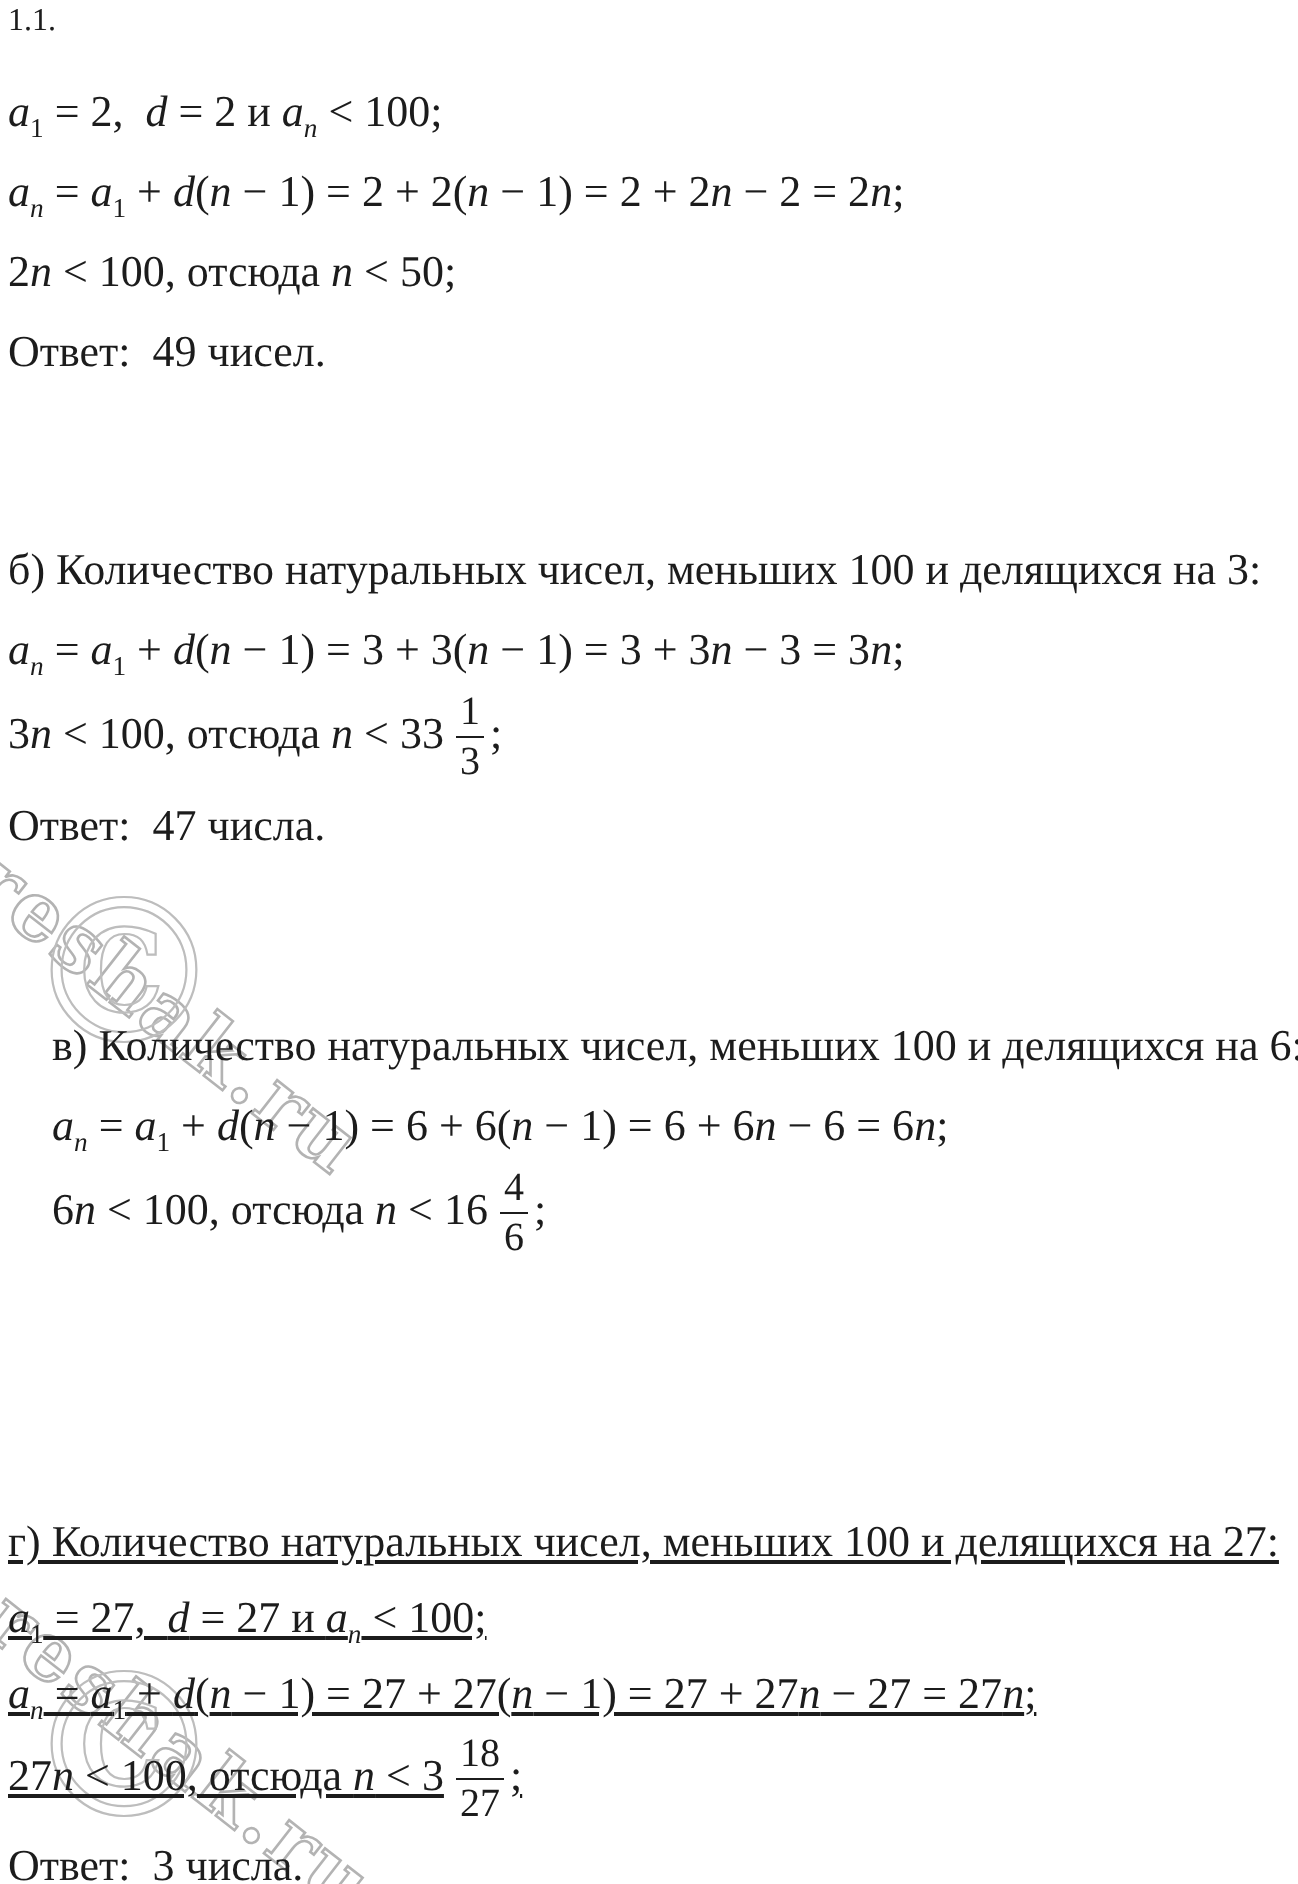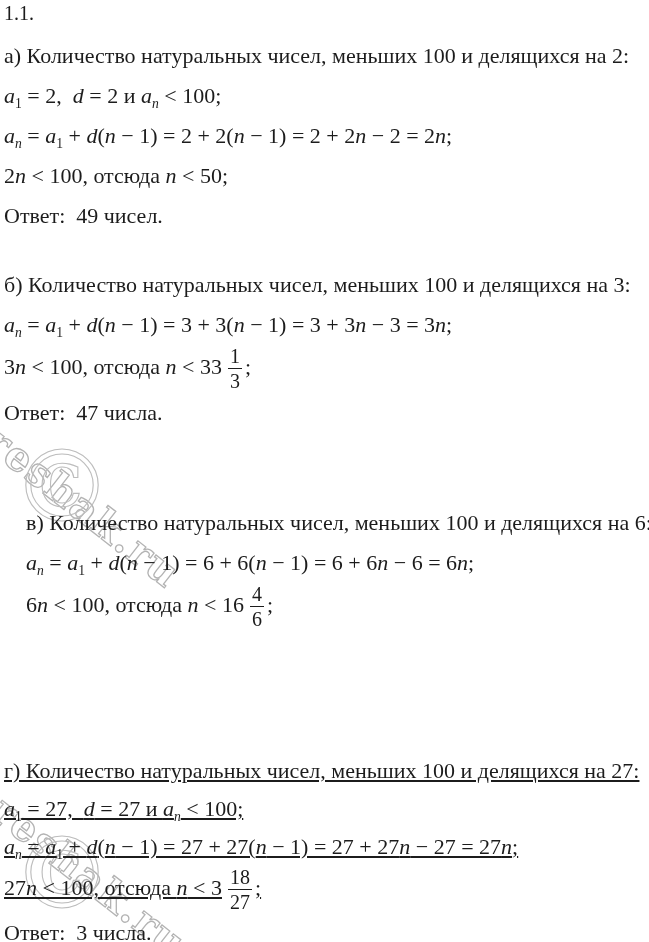--- a/index.html
+++ b/index.html
@@ -7,21 +7,21 @@
     width:649px;height:942px;overflow:hidden;position:relative;
     background:#ffffff;
     font-family:"Liberation Serif","DejaVu Serif",serif;
     color:#1c1c1c;
   }
   .page{position:absolute;inset:0;}
   
   .header{
     position:absolute;top:0;left:0;right:0;
     display:flex;justify-content:space-between;align-items:flex-start;
-    padding:2px 6px 0 4px;font-size:20px;
+    padding:2px 6px 0 4px;font-size:16px;
   }
   
   .sol{position:absolute;left:4px;right:0;z-index:2;}
   .line{line-height:40px;white-space:pre;font-size:22px;}
   .sol.tight .line{line-height:38px;text-decoration:underline;}
   .mvar{font-style:italic;}
   sub{font-size:0.62em;line-height:0;}
   sub.it{font-style:italic;}
   .frac{
     display:inline-flex;flex-direction:column;align-items:center;
@@ -57,21 +57,20 @@
   <div class="wm">
     <span class="wm-text" style="left:12px;top:786px;">reshak.ru</span>
     <span class="wm-sym" style="left:12px;top:824px;">©</span>
   </div>
 
   <div class="header">
     <span>1.1.</span>
   </div>
 
   <section class="sol" style="top:36px;">
-    <div class="line">а) Количество натуральных чисел, меньших 100 и делящихся на 2:</div>
     <div class="line"><span class="mvar">a</span><sub>1</sub> = 2,  <span class="mvar">d</span> = 2 и <span class="mvar">a</span><sub class="it">n</sub> &lt; 100;</div>
     <div class="line"><span class="mvar">a</span><sub class="it">n</sub> = <span class="mvar">a</span><sub>1</sub> + <span class="mvar">d</span>(<span class="mvar">n</span> − 1) = 2 + 2(<span class="mvar">n</span> − 1) = 2 + 2<span class="mvar">n</span> − 2 = 2<span class="mvar">n</span>;</div>
     <div class="line">2<span class="mvar">n</span> &lt; 100, отсюда <span class="mvar">n</span> &lt; 50;</div>
     <div class="line">Ответ:  49 чисел.</div>
   </section>
 
   <section class="sol" style="top:265px;">
     <div class="line">б) Количество натуральных чисел, меньших 100 и делящихся на 3:</div>
     <div class="line"><span class="mvar">a</span><sub class="it">n</sub> = <span class="mvar">a</span><sub>1</sub> + <span class="mvar">d</span>(<span class="mvar">n</span> − 1) = 3 + 3(<span class="mvar">n</span> − 1) = 3 + 3<span class="mvar">n</span> − 3 = 3<span class="mvar">n</span>;</div>
     <div class="line">3<span class="mvar">n</span> &lt; 100, отсюда <span class="mvar">n</span> &lt; 33<span class="frac"><span class="num">1</span><span class="den">3</span></span>;</div>

